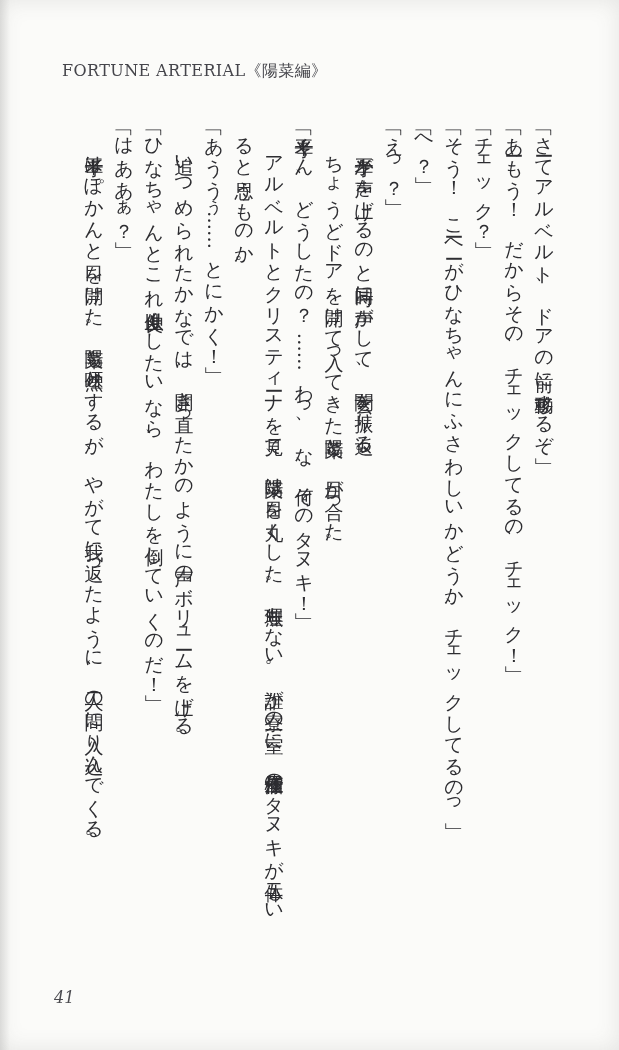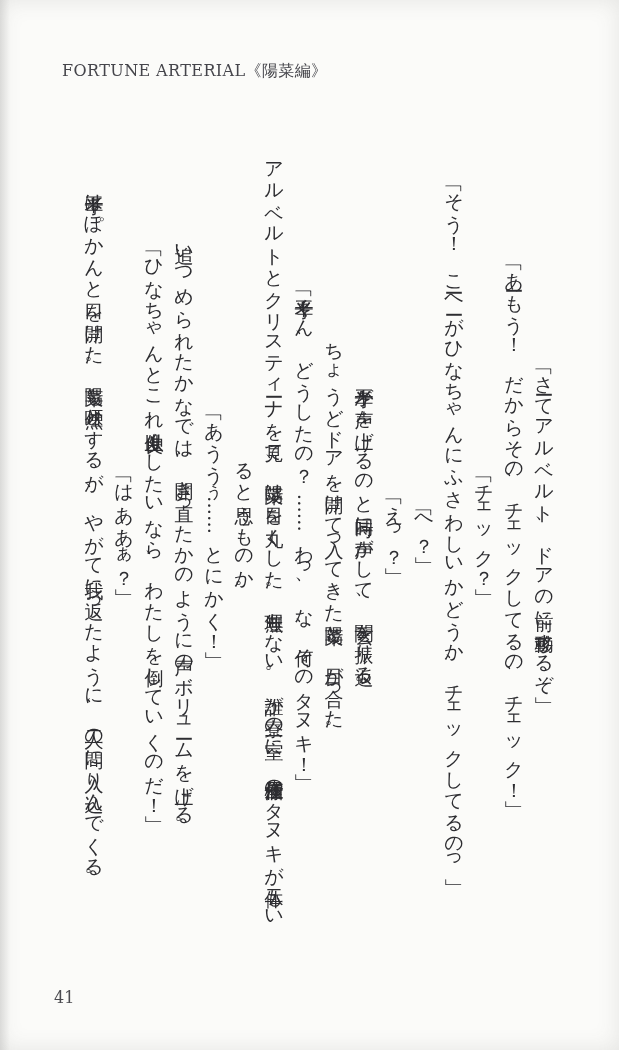--- a/index.html
+++ b/index.html
@@ -11,21 +11,20 @@
     height: 1050px;
     position: relative;
     background: #fbfbf9;
     font-family: "DejaVu Serif", "Liberation Serif", serif;
     overflow: hidden;
   }
   .page {
     position: absolute;
     inset: 0;
     box-shadow: inset 0 0 22px rgba(80, 80, 80, 0.13);
-    text-align: center;
   }
   .edge-left {
     position: absolute;
     left: 0; top: 0; bottom: 0;
     width: 10px;
     background: linear-gradient(to right, rgba(120,120,120,0.18), rgba(120,120,120,0));
     pointer-events: none;
   }
   .header {
     position: absolute;
@@ -50,20 +49,21 @@
     color: #2d2d31;
   }
   .vtext p {
     margin: 0;
     padding: 0;
   }
   .pageno {
     position: absolute;
     left: 54px;
     top: 988px;
+    font-style: italic;
     font-size: 16px;
     color: #4b4b50;
   }
 </style>
 </head>
 <body>
 
 <div class="page">
   <div class="edge-left"></div>
 

